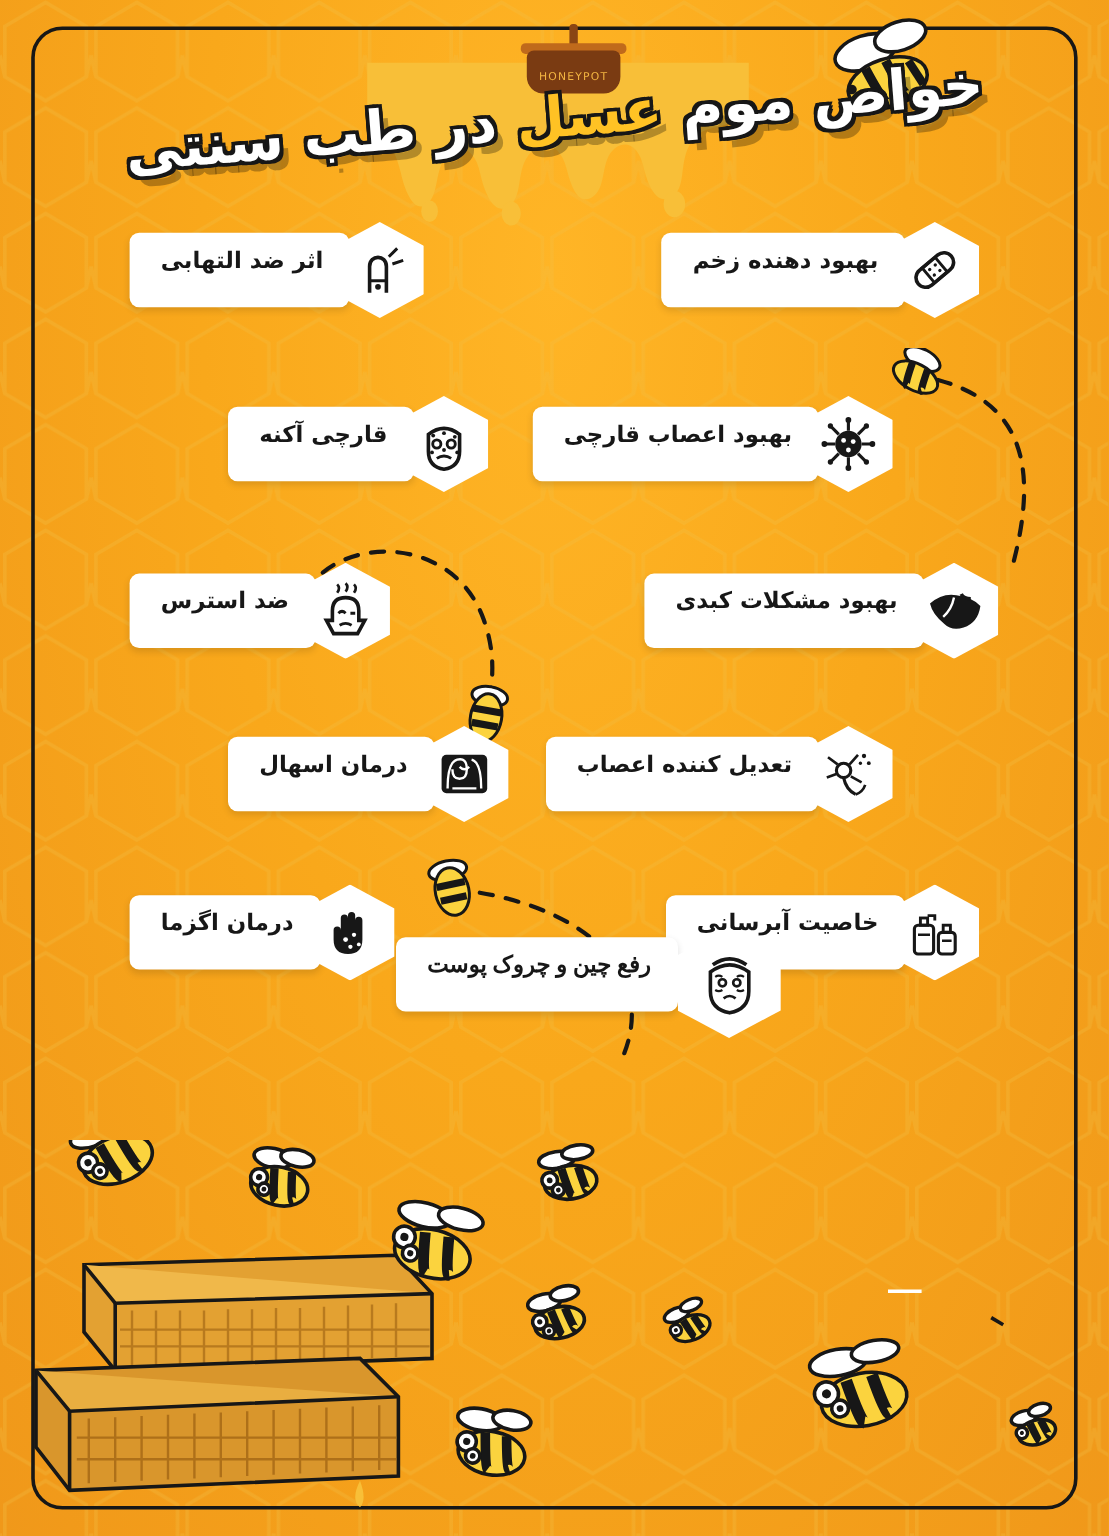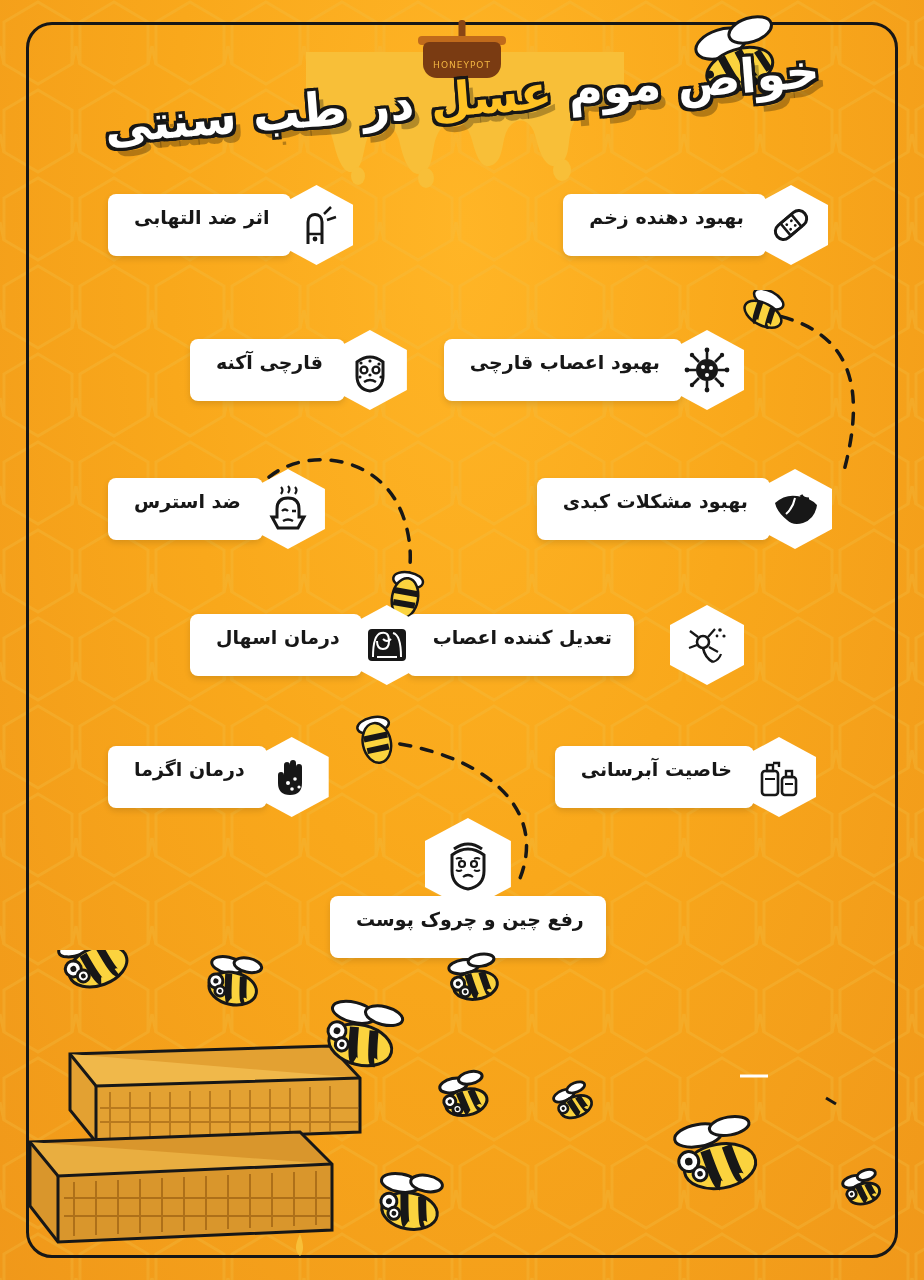--- a/index.html
+++ b/index.html
@@ -48,21 +48,21 @@
   }
   .drip {
     position: absolute;
     left: 300px;
     top: 52px;
     width: 330px;
     height: 145px;
   }
   .pot {
     position: absolute;
-    left: 414px;
+    left: 430px;
     top: 20px;
     width: 96px;
     height: 72px;
     text-align: center;
   }
   .pot .jar {
     width: 78px;
     height: 36px;
     margin: 22px auto 0;
     background: #7A3B12;
@@ -247,21 +247,21 @@
   <svg class="bee-flight" style="left:330px; top:715px;" width="240" height="200" viewBox="0 0 240 200">
     <path d="M48 26 C150 36 222 92 188 168" stroke="#171717" stroke-width="3.5" fill="none" stroke-dasharray="11 11" stroke-linecap="round"></path>
     <g transform="rotate(-12 46 24)">
       <ellipse cx="46" cy="10" rx="16" ry="8" fill="#ffffff" stroke="#171717" stroke-width="2.5"></ellipse>
       <ellipse cx="46" cy="28" rx="14" ry="20" fill="#FBD33E" stroke="#171717" stroke-width="2.5"></ellipse>
       <path d="M34 22 h24" stroke="#171717" stroke-width="6"></path>
       <path d="M35 34 h22" stroke="#171717" stroke-width="6"></path>
     </g>
   </svg>
 
-  <div class="item right" style="right:96px; top:193px;text-align:right;">
+  <div class="item right" style="right:108px; top:193px;text-align:right;">
     <div class="hex">
       <svg width="44" height="44" viewBox="0 0 44 44">
         <g transform="rotate(-40 22 22)">
           <rect x="4" y="14" width="36" height="16" rx="8" fill="none" stroke="#171717" stroke-width="3"></rect>
           <rect x="15" y="14" width="14" height="16" fill="none" stroke="#171717" stroke-width="2.5"></rect>
           <circle cx="19" cy="19" r="1.4" fill="#171717"></circle>
             <circle cx="25" cy="19" r="1.4" fill="#171717"></circle>
           <circle cx="19" cy="25" r="1.4" fill="#171717"></circle>
             <circle cx="25" cy="25" r="1.4" fill="#171717"></circle>
         </g>
@@ -350,21 +350,21 @@
       <svg width="46" height="48" viewBox="0 0 46 48">
         <path d="M12 24 q0-11 11-11 q11 0 11 11 v8 h5 l-6 11 H13 l-6-11 h5 z" fill="none" stroke="#171717" stroke-width="3"></path>
         <path d="M17 26 q3-3 6 0 M27 26 l4 0" stroke="#171717" stroke-width="2.4" fill="none"></path>
         <path d="M18 36 q5-3 10 0" stroke="#171717" stroke-width="2.4" fill="none"></path>
         <path d="M16 9 q3-4 0-7 M23 8 q3-4 0-7 M30 9 q3-4 0-7" stroke="#171717" stroke-width="2.2" fill="none"></path>
       </svg>
     </div>
     <div class="pill">ضد استرس</div>
   </div>
 
-  <div class="item right" style="right:180px; top:613px;gap:48px;">
+  <div class="item right" style="right:180px; top:613px;">
     <div class="hex">
       <svg width="46" height="46" viewBox="0 0 46 46">
         <circle cx="19" cy="20" r="6" fill="none" stroke="#171717" stroke-width="2.6"></circle>
         <path d="M19 26 q2 10 10 14" stroke="#171717" stroke-width="2.6" fill="none"></path>
         <path d="M14 15 l-8-6 M24 15 l7-8 M13 23 l-8 3 M25 25 l9 5" stroke="#171717" stroke-width="2.2" fill="none"></path>
         <path d="M29 40 q6-2 8-8" stroke="#171717" stroke-width="2.2" fill="none"></path>
         <g fill="#171717">
             <circle cx="36" cy="8" r="1.8"></circle>
             <circle cx="40" cy="14" r="1.6"></circle>
             <circle cx="33" cy="14" r="1.4"></circle>
@@ -412,21 +412,21 @@
         <rect x="11" y="12" width="6" height="6" fill="none" stroke="#171717" stroke-width="2.4"></rect>
         <path d="M17 10 h6 v4" fill="none" stroke="#171717" stroke-width="2.4"></path>
         <rect x="26" y="24" width="14" height="18" rx="3" fill="none" stroke="#171717" stroke-width="2.6"></rect>
         <rect x="30" y="18" width="6" height="6" fill="none" stroke="#171717" stroke-width="2.4"></rect>
         <path d="M9 26 h10 M29 31 h8" stroke="#171717" stroke-width="2"></path>
       </svg>
     </div>
     <div class="pill">خاصیت آبرسانی</div>
   </div>
 
-  <div class="item center" style="left:330px; top:818px; flex-direction:column; height:auto; align-items:center;">
+  <div class="item center" style="left:330px; top:773px; flex-direction:row; height:auto; align-items:center;font-family:Liberation Serif, serif;">
     <div class="hex" style="width:86px;height:92px;">
       <svg width="52" height="54" viewBox="0 0 52 54">
         <path d="M10 18 q16-12 32 0 v16 q0 15-16 18 q-16-3-16-18 z" fill="none" stroke="#171717" stroke-width="3"></path>
         <path d="M12 12 q14-10 28 0" fill="none" stroke="#171717" stroke-width="3"></path>
         <circle cx="20" cy="27" r="3" fill="none" stroke="#171717" stroke-width="2.2"></circle>
         <circle cx="32" cy="27" r="3" fill="none" stroke="#171717" stroke-width="2.2"></circle>
         <path d="M21 40 q5-4 10 0" fill="none" stroke="#171717" stroke-width="2.2"></path>
         <g stroke="#171717" stroke-width="1.8" fill="none">
           <path d="M14 22 q3-2 6 0"></path>
             <path d="M32 22 q3-2 6 0"></path>

